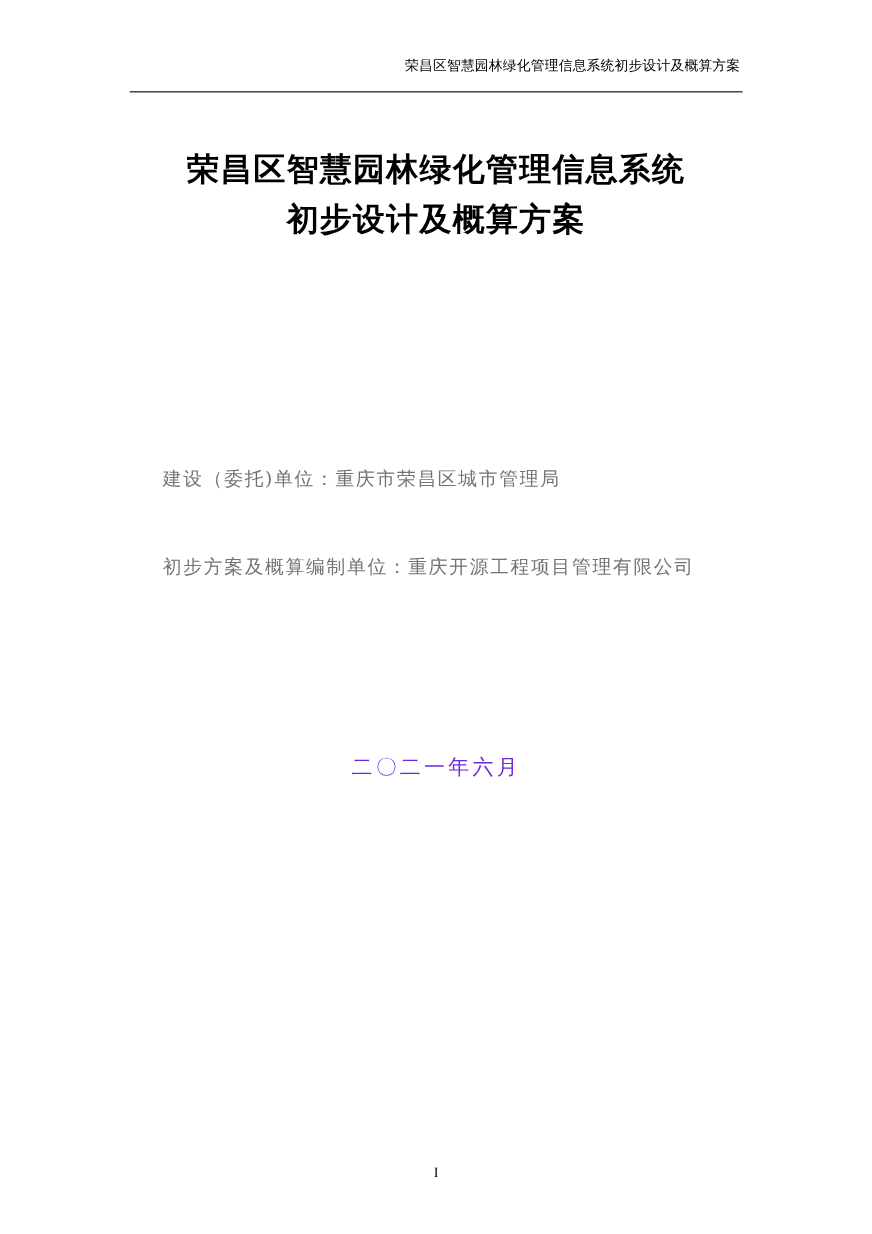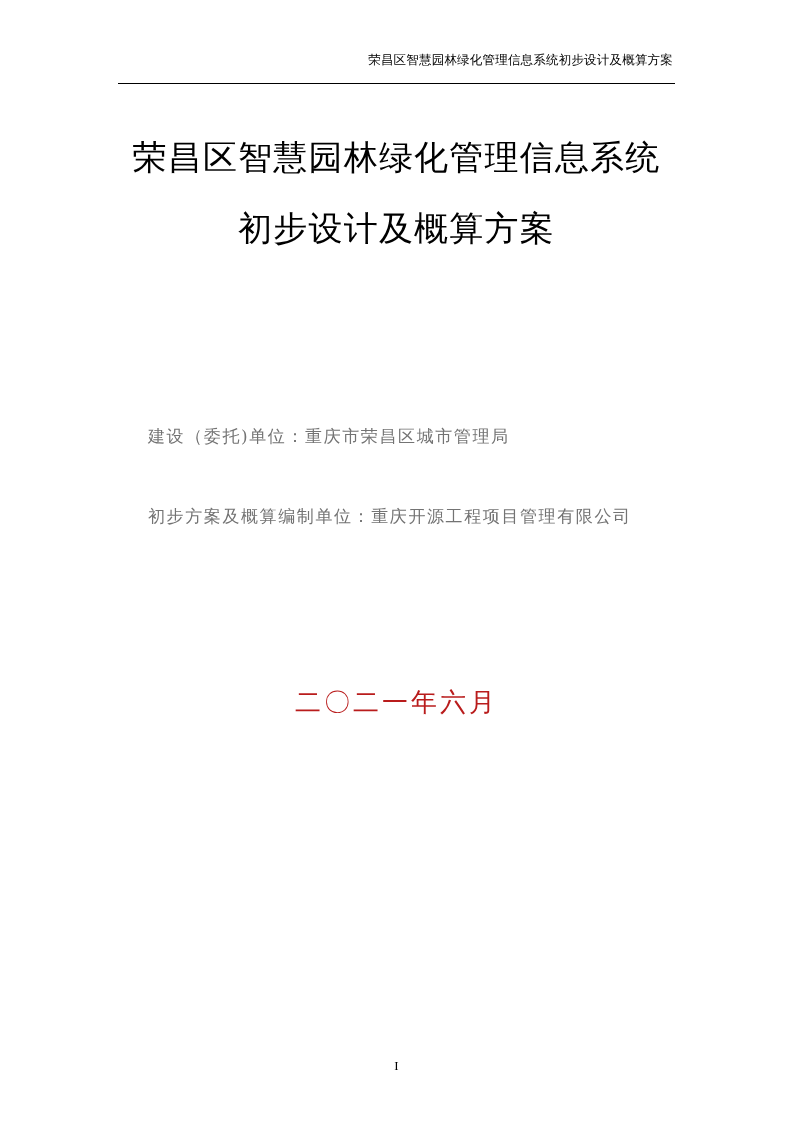--- a/index.html
+++ b/index.html
@@ -50,28 +50,28 @@
   
   .title-block {
     position: absolute;
     top: 140px;
     left: 118px;
     right: 118px;
     text-align: center;
   }
   .title-line {
     font-family: "DejaVu Sans", "Liberation Sans", sans-serif;
-    font-weight: normal;
-    font-size: 34px;
+    font-weight: bold;
+    font-size: 29px;
     line-height: 1.0;
     letter-spacing: 1.2px;
     color: #000;
   }
   .title-line.second {
-    margin-top: 37px;
+    margin-top: 16px;
   }
 
   
   .info-block {
     position: absolute;
     top: 425px;
     left: 118px;
     right: 118px;
   }
   .info-line {
@@ -90,23 +90,23 @@
   
   .date-block {
     position: absolute;
     top: 685px;
     left: 118px;
     right: 118px;
     text-align: center;
   }
   .date-text {
     font-family: Liberation Serif, serif;
-    font-size: 26px;
+    font-size: 19px;
     letter-spacing: 3px;
-    color: #b91c1c;
+    color: #6d28d9;
   }
 
   
   .footer {
     position: absolute;
     bottom: 48px;
     left: 0;
     right: 0;
     text-align: center;
   }

